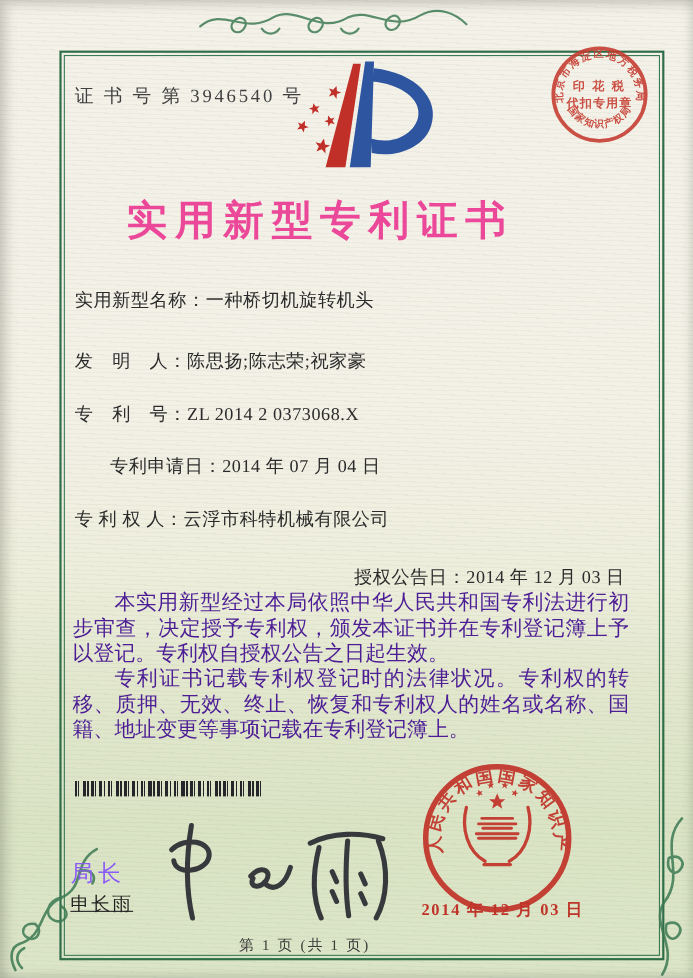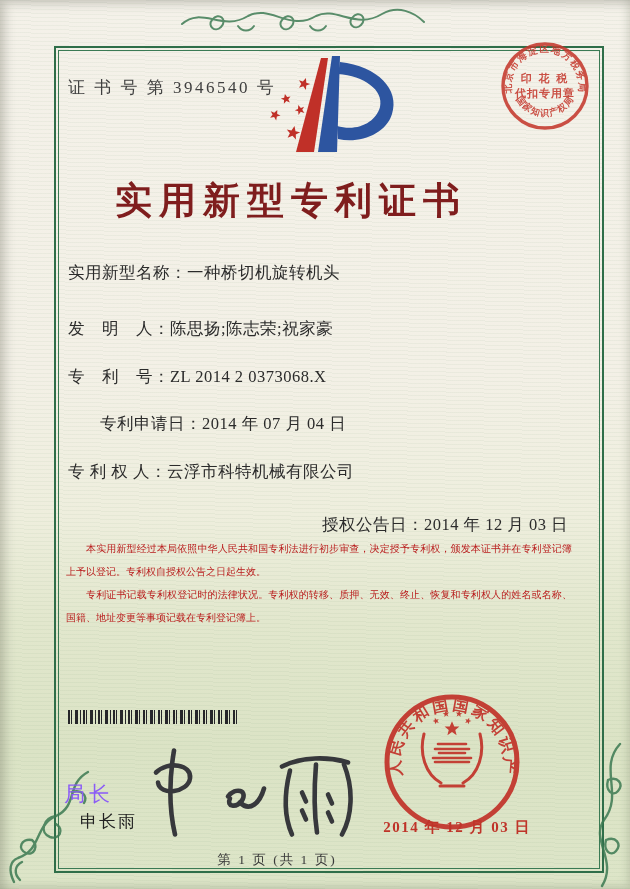--- a/index.html
+++ b/index.html
@@ -11,32 +11,32 @@
   .texture{position:absolute;inset:0;z-index:1;pointer-events:none;
     background:repeating-linear-gradient(1.5deg, rgba(110,150,110,0.07) 0 1px, rgba(255,255,255,0) 1px 4px);}
   .edgeshade{position:absolute;inset:0;z-index:1;pointer-events:none;
     box-shadow:inset 6px 4px 10px rgba(90,90,80,0.25), inset -3px -3px 8px rgba(90,100,80,0.18);}
   .border-frame{position:absolute;top:46px;left:54px;right:26px;bottom:16px;border:2.5px solid #2f6e49;z-index:2;}
   .border-frame::after{content:"";position:absolute;inset:2px;border:1px solid #3a7a54;}
   .abs{position:absolute;z-index:3;}
   .cert-number{left:68px;top:76px;font-size:17px;letter-spacing:2.5px;color:#3f3f3f;}
   .logo{left:248px;top:54px;}
   .cert-title{left:0;top:176px;width:582px;text-align:center;font-size:37px;font-weight:bold;
-    letter-spacing:7px;color:#7f1d1d;}
+    letter-spacing:7px;color:#ec4899;}
   .field-row{left:68px;width:500px;font-size:16.5px;color:#2b2b2b;letter-spacing:0.5px;white-space:nowrap;}
   .field-label{display:inline;}
   .field-value{display:inline;}
-  .paragraphs{left:66px;top:537px;width:506px;font-size:10px;line-height:23px;color:#b91c1c;
+  .paragraphs{left:66px;top:537px;width:506px;font-size:19px;line-height:23px;color:#4c1d95;
     text-align:justify;}
   .paragraphs p{margin:0;text-indent:2em;}
   .barcode{left:68px;top:710px;width:170px;height:14px;
     background:repeating-linear-gradient(90deg,#26262a 0px,#26262a 2px,rgba(0,0,0,0) 2px,rgba(0,0,0,0) 3px,#26262a 3px,#26262a 4px,rgba(0,0,0,0) 4px,rgba(0,0,0,0) 7px,#26262a 7px,#26262a 10px,rgba(0,0,0,0) 10px,rgba(0,0,0,0) 11.5px,#26262a 11.5px,#26262a 12.5px,rgba(0,0,0,0) 12.5px,rgba(0,0,0,0) 15px);
     z-index:3;}
   .sig-title{left:64px;top:780px;font-size:21px;color:#8b5cf6;letter-spacing:4px;font-family:Liberation Serif, serif;}
-  .sig-name{left:80px;top:810px;font-size:17px;color:#222;letter-spacing:2px;font-family:"Liberation Sans","DejaVu Sans",sans-serif;}
+  .sig-name{left:64px;top:810px;font-size:17px;color:#222;letter-spacing:2px;font-family:"Liberation Sans","DejaVu Sans",sans-serif;text-decoration:underline;}
   .signature{left:132px;top:742px;z-index:4;}
   .big-seal{left:377px;top:687px;z-index:4;opacity:0.93;}
   .seal-date{left:382px;top:818px;width:150px;text-align:center;font-size:15px;letter-spacing:1.5px;
     color:#bf3429;font-weight:bold;z-index:5;}
   .stamp-seal{left:498px;top:39px;z-index:4;opacity:0.88;}
   .footer{left:54px;top:851px;width:446px;text-align:center;font-size:13.5px;color:#3a3a3a;letter-spacing:2px;}
   .ornament{z-index:2;opacity:0.85;}
   svg text{font-family:"Liberation Serif","DejaVu Serif",serif;}
 </style>
 </head>

